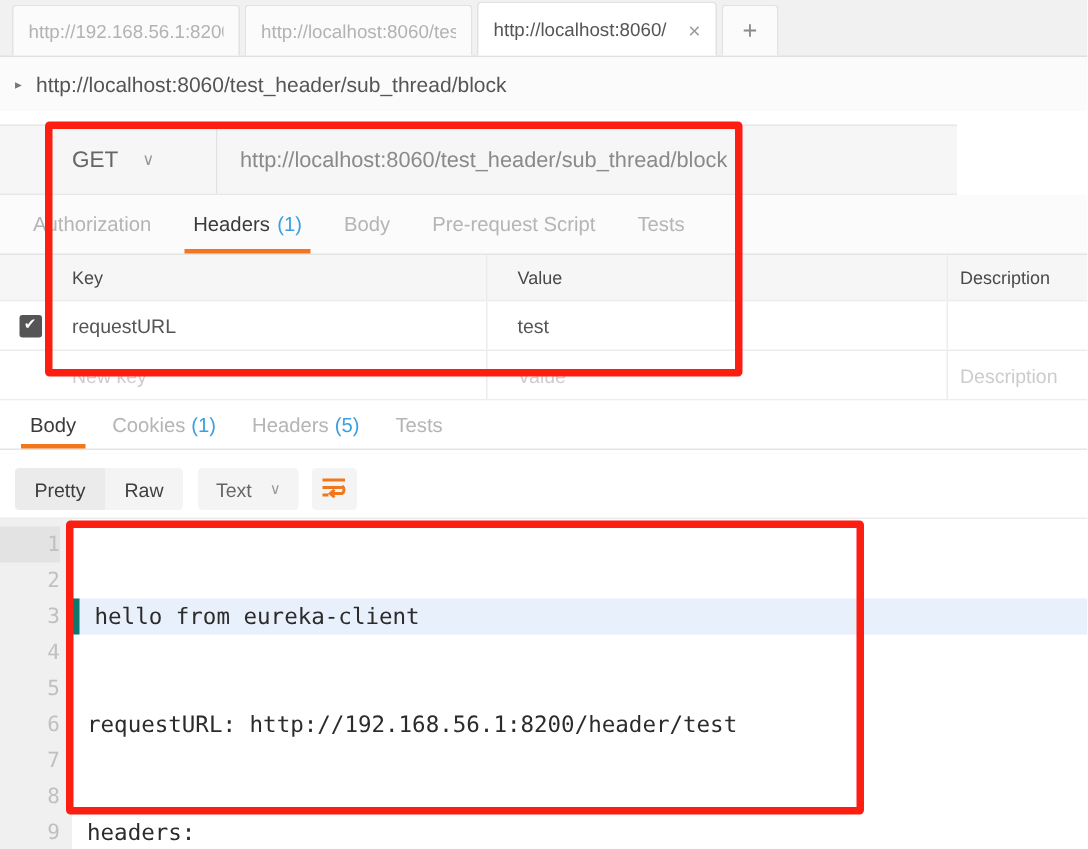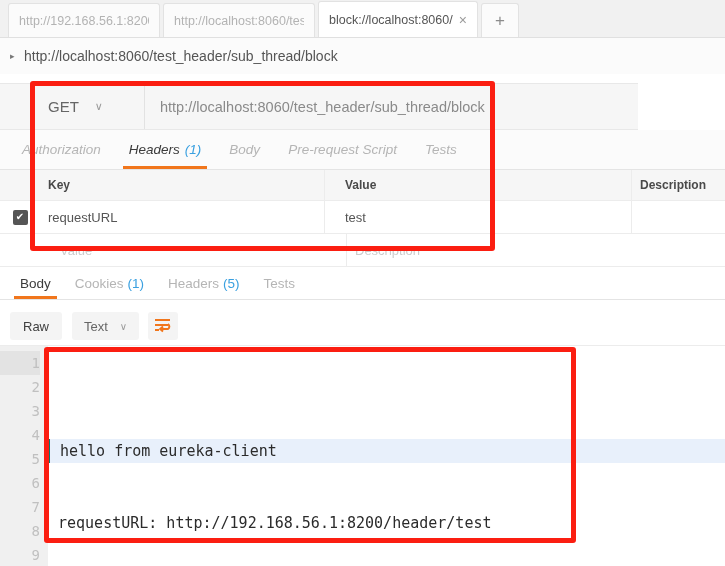--- a/index.html
+++ b/index.html
@@ -105,21 +105,20 @@
     background:#fbfbfb;
     border-bottom:1px solid #e4e4e4;
     display:flex; align-items:center;
     padding-left:8px;
   }
   .rtab{
     padding:0 14px; height:39px;
     display:flex; align-items:center;
     font-size:13.5px; color:#b5b5b5;
     position:relative;
-    font-style:italic;
   }
   .rtab.active{ color:#3b3b3b; }
   .rtab.active:after{
     content:""; position:absolute; left:8px; right:8px; bottom:0;
     height:3px; background:#f1761c;
   }
   .rtab .cnt{ color:#3aa0e0; margin-left:5px; }
 
   
   .kvtable{
@@ -138,21 +137,21 @@
   }
   .cbox{
     width:15px;height:15px;border-radius:2px;background:#555;
     display:flex;align-items:center;justify-content:center;
     color:#fff;font-size:10px;line-height:1;
   }
   .col-key{ width:285px; padding-left:8px; border-right:1px solid #ececec; align-self:stretch; display:flex; align-items:center;}
   .col-val{ width:295px; padding-left:8px; border-right:1px solid #ececec; align-self:stretch; display:flex; align-items:center;margin-left:12px;}
   .col-desc{ flex:1; padding-left:8px; align-self:stretch; display:flex; align-items:center;}
   .kvhead .col-key,.kvhead .col-val,.kvhead .col-desc{
-    font-weight:bold; font-size:12px; color:#4a4a4a;
+    font-weight:normal; font-size:12px; color:#4a4a4a;
   }
   .kvrow .col-key,.kvrow .col-val,.kvrow .col-desc{
     font-size:13px; color:#555;
   }
   .kvrow.placeholder .col-key,.kvrow.placeholder .col-val,.kvrow.placeholder .col-desc{
     color:#cccccc;
   }
 
   
   .resptabs{
@@ -216,22 +215,21 @@
   }
   .gutter div.first{ background:#e3e3e3; }
   .codelines{
     flex:1; padding-top:5px; padding-left:10px;
     font-family:"DejaVu Sans Mono", monospace;
     font-size:15px; line-height:24px; color:#2b2b2b;
     white-space:pre;
   }
   .codelines div.first{
     background:#e8f0fb; margin-left:-10px; padding-left:10px;
-    border-left:2px solid #0f766e;
-    margin-top:40px;
+    border-left:5px solid #0f766e;
   }
 
   
   .redbox{
     position:absolute;
     border:5px solid #fb1e11;
     border-radius:3px;
     pointer-events:none;
   }
   #redbox-request{ left:30px; top:81px; width:465px; height:170px; }
@@ -241,21 +239,21 @@
 <body>
 
 <div class="tabstrip">
   <div class="tab">
     <span class="tab-label">http://192.168.56.1:8200/he</span>
   </div>
   <div class="tab">
     <span class="tab-label">http://localhost:8060/test_h</span>
   </div>
   <div class="tab active">
-    <span class="tab-label">block://localhost:8060/</span>
+    <span class="tab-label">http://localhost:8060/</span>
     <span class="tab-close">×</span>
   </div>
   <div class="tab-add">
     <span>+</span>
   </div>
 </div>
 
 <div class="breadcrumb">
   <span class="bc-arrow">▸</span>
   <span>http://localhost:8060/test_header/sub_thread/block</span>
@@ -302,20 +300,21 @@
     <div class="cb-cell">
       <span class="cbox">✔</span>
     </div>
     <div class="col-key">requestURL</div>
     <div class="col-val">test</div>
     <div class="col-desc"></div>
   </div>
 
   <div class="kvrow placeholder">
     <div class="cb-cell"></div>
+    <div class="col-key">New key</div>
     <div class="col-val">Value</div>
     <div class="col-desc">Description</div>
   </div>
 </div>
 
 <div class="resptabs">
   <div class="restab active">
     <span>Body</span>
   </div>
   <div class="restab">
@@ -326,20 +325,21 @@
     <span>Headers</span>
     <span class="cnt">(5)</span>
   </div>
   <div class="restab">
     <span>Tests</span>
   </div>
 </div>
 
 <div class="bodybar">
   <div class="seg">
+    <div class="on">Pretty</div>
     <div>Raw</div>
   </div>
   <div class="selbox">
     <span>Text</span>
     <span class="chev">∨</span>
   </div>
   <div class="wrapbtn">
     <svg width="18" height="16" viewBox="0 0 18 16">
       <rect x="1" y="1" width="15" height="2" fill="#f1761c"></rect>
       <rect x="1" y="6" width="13" height="2" fill="#f1761c"></rect>

